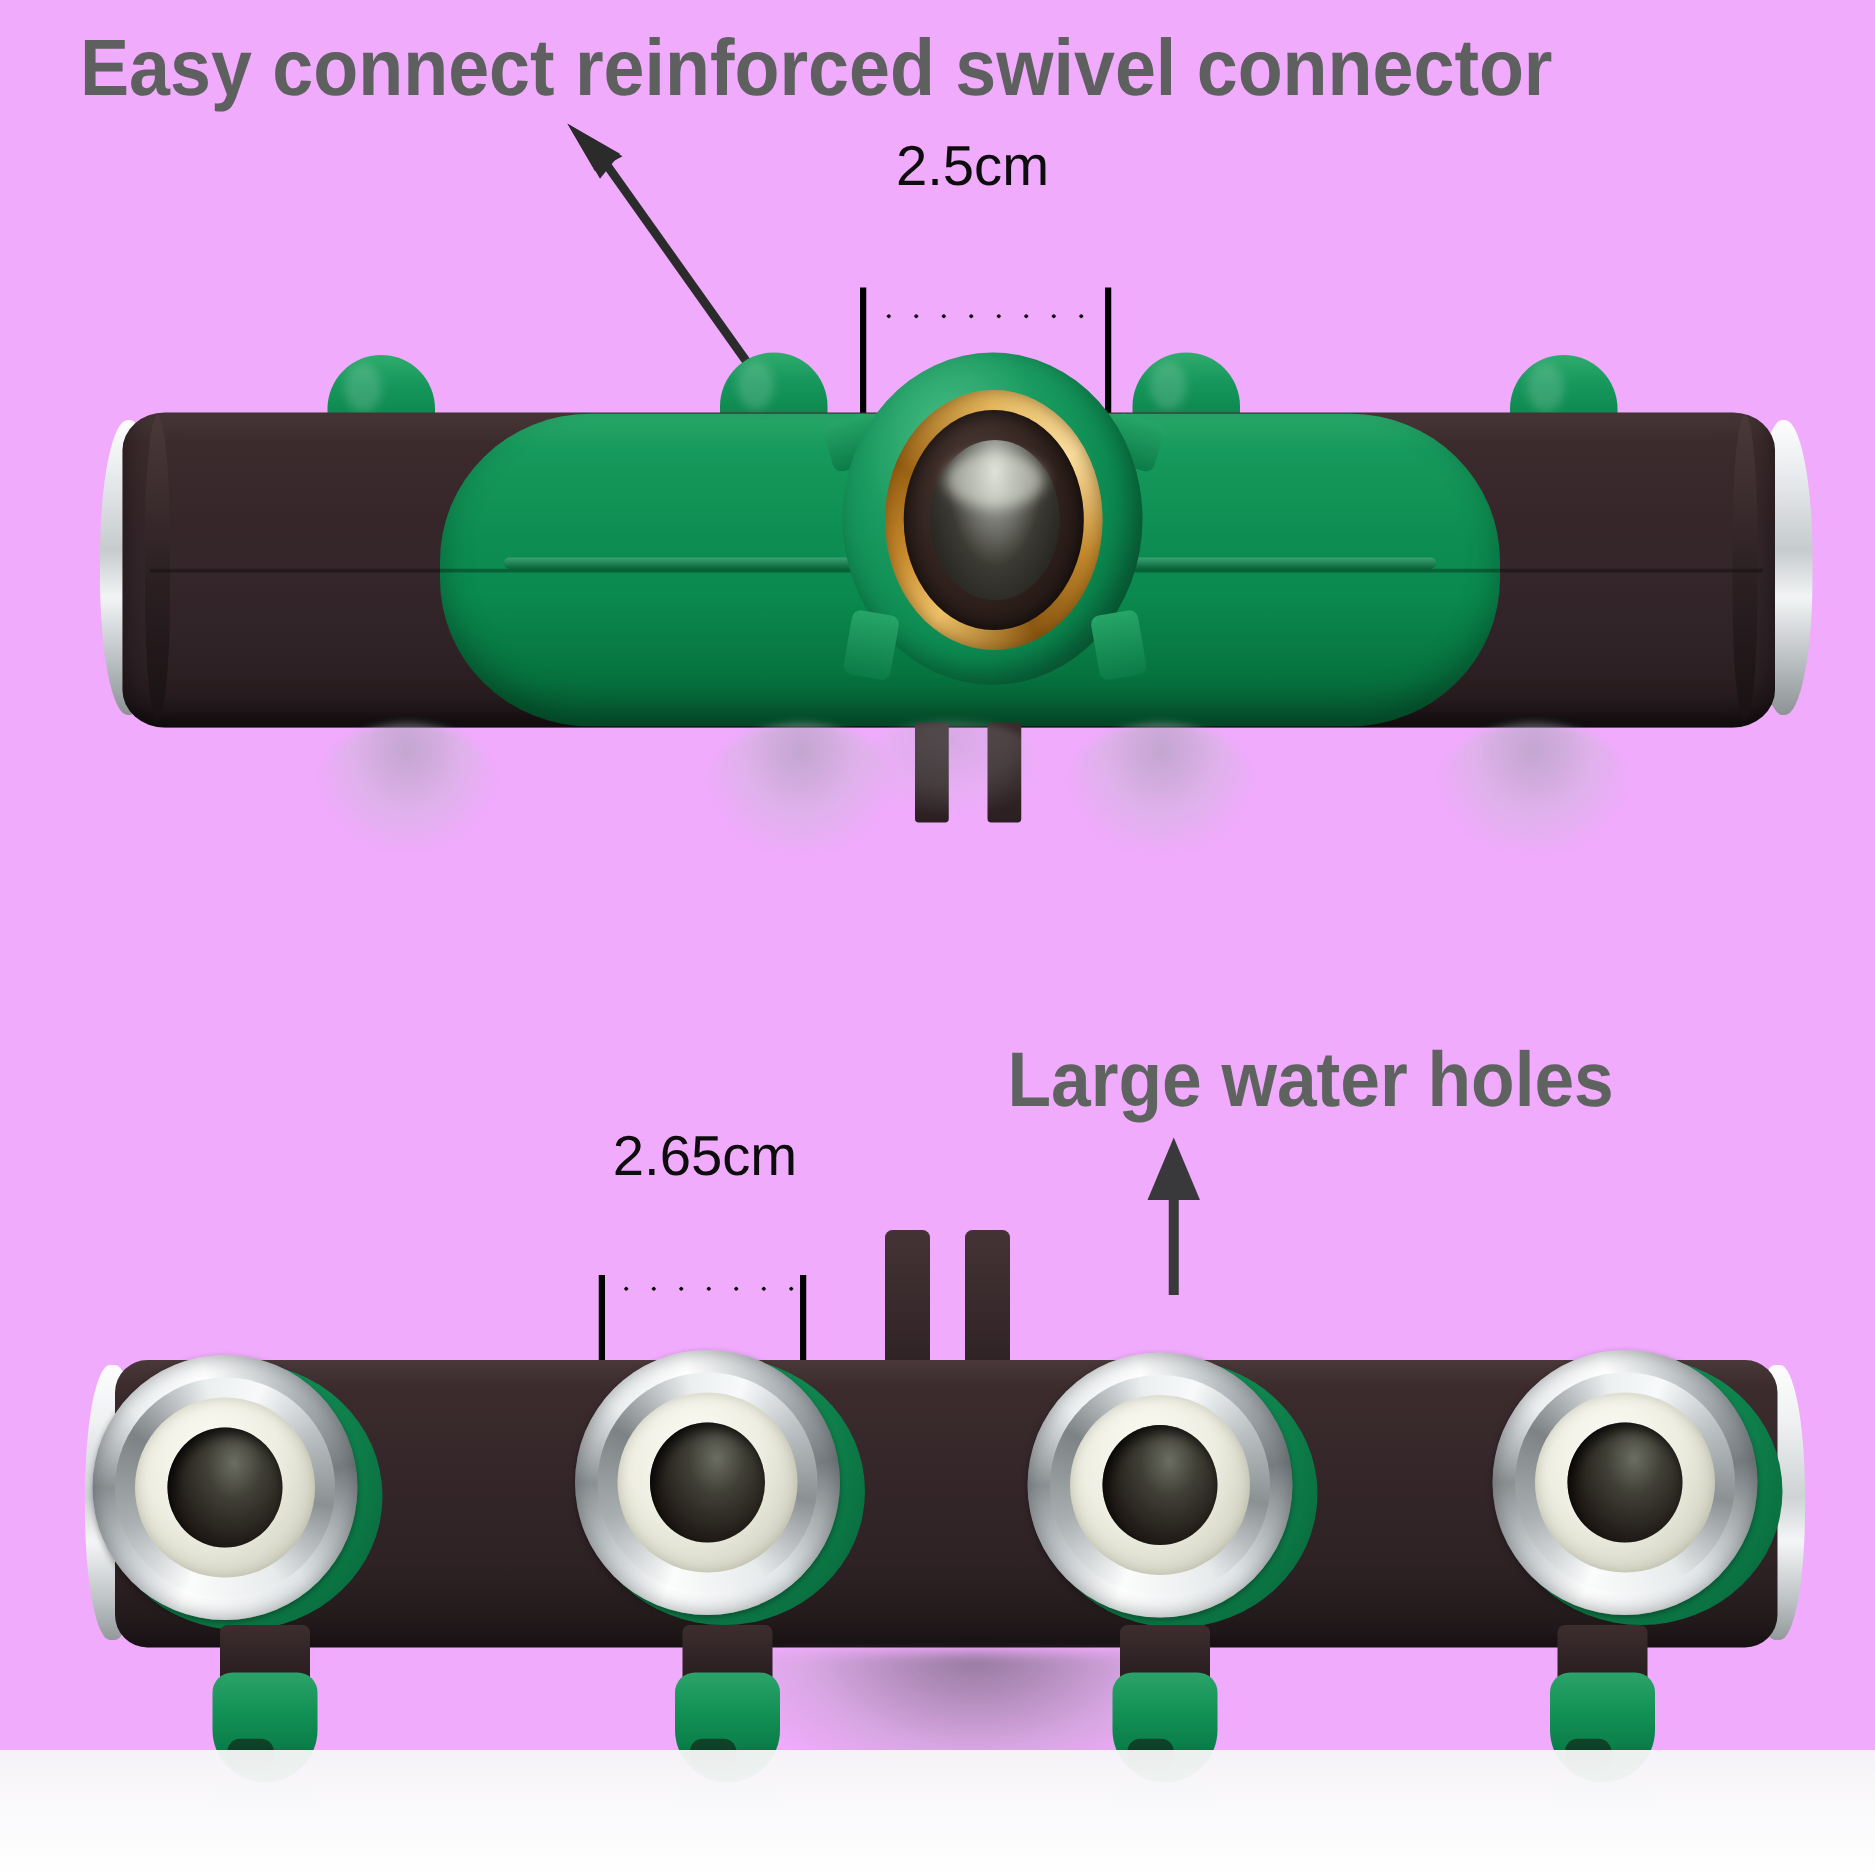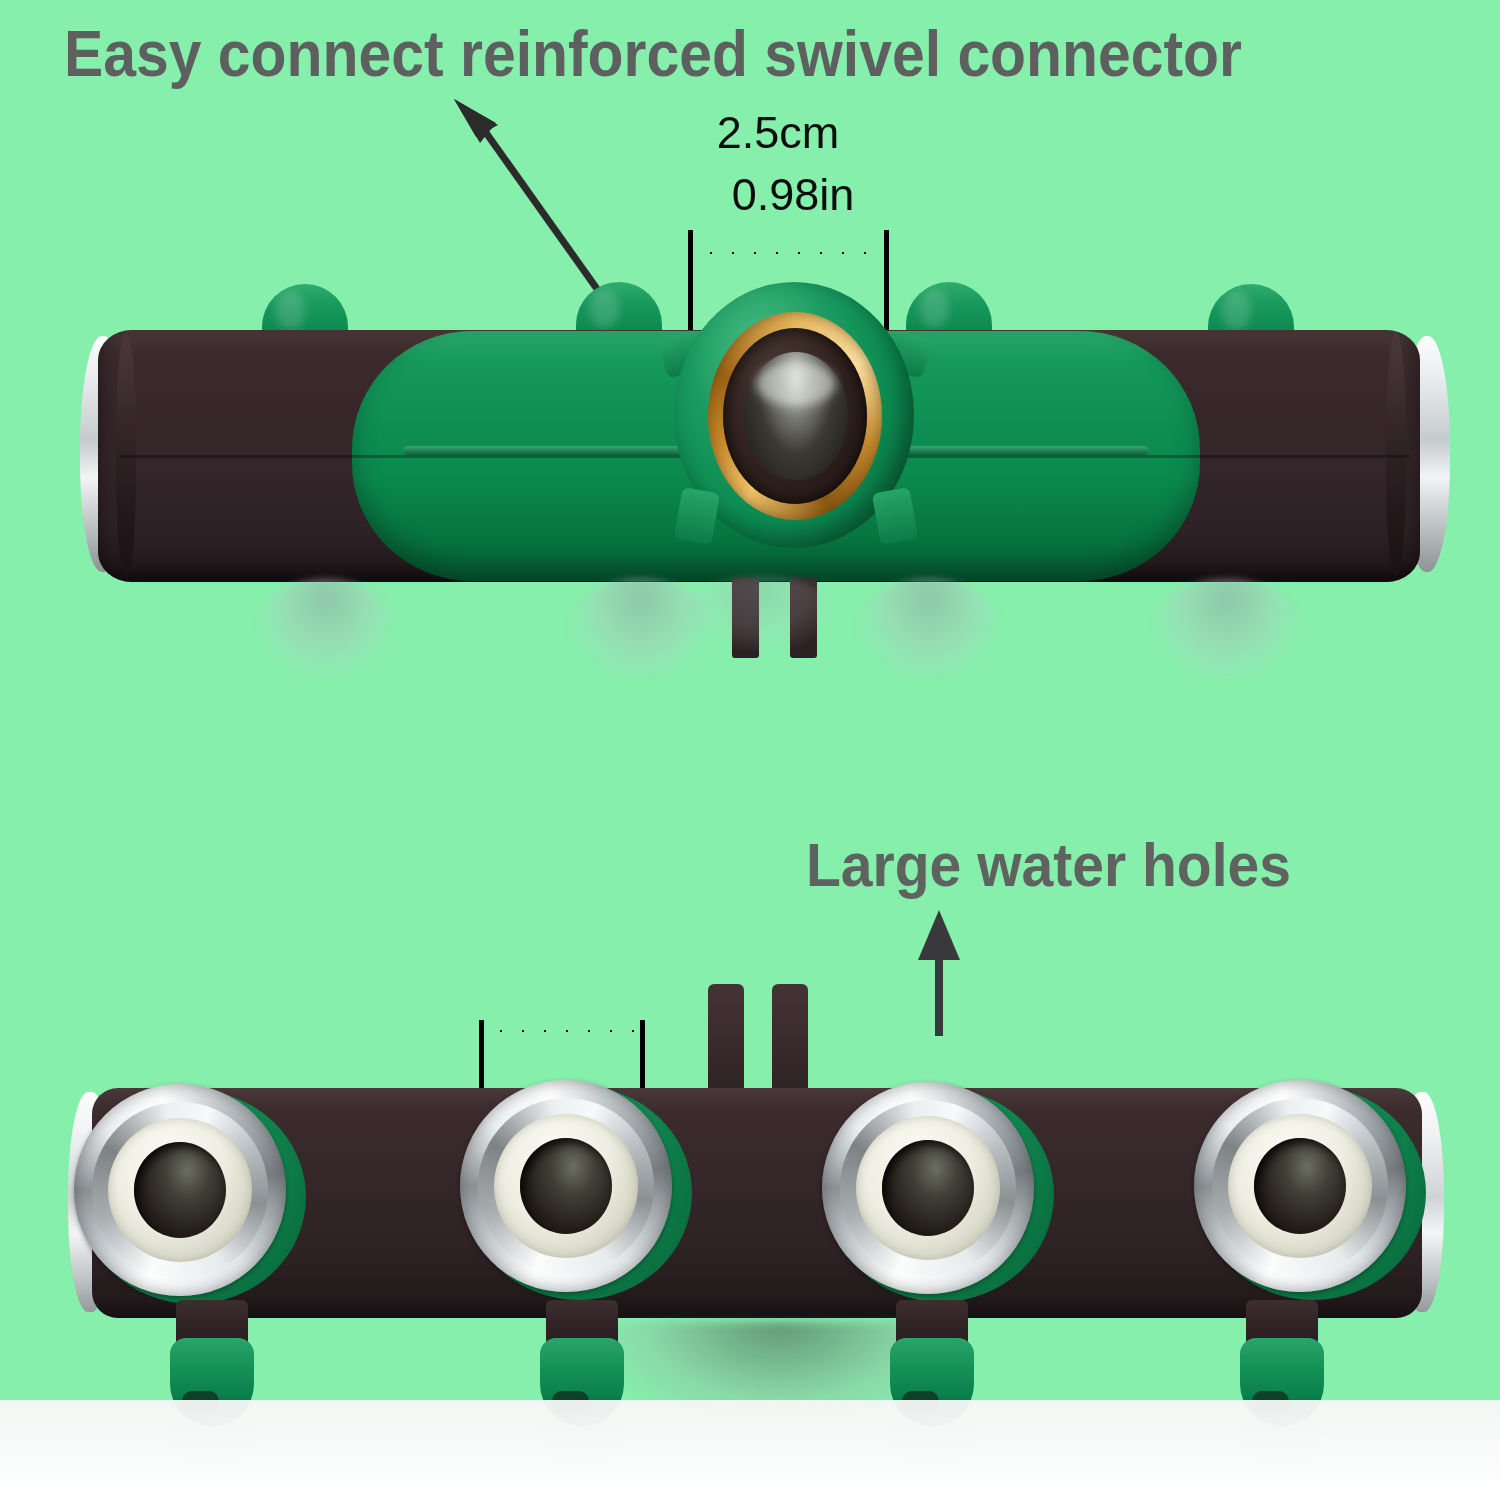--- a/index.html
+++ b/index.html
@@ -1,19 +1,19 @@
 <!DOCTYPE html>
 <html><head>
 <meta charset="utf-8">
 <style>
   html,body{margin:0;padding:0;background:#fff;}
   body{width:1500px;height:1500px;position:relative;overflow:hidden;
        font-family:"Liberation Sans","DejaVu Sans",sans-serif;}
 
-  .stage{position:absolute;left:0;top:0;width:1500px;height:1500px;background:#86efac;}
+  .stage{position:absolute;left:0;top:0;width:1500px;height:1500px;background:#f0abfc;}
 
   
   .headline{
     position:absolute;color:#5e5f5f;font-weight:bold;
     font-size:64px;line-height:1;white-space:nowrap;
     transform:scaleX(.92);transform-origin:left center;
   }
   .headline.gray2{color:#5f6360;}
   .dimtext{
     position:absolute;color:#0d0d0d;font-size:45px;line-height:1;
@@ -235,21 +235,20 @@
 
   <div class="headline" style="left:64px;top:22px;">Easy connect reinforced swivel connector</div>
 
   <svg class="arrow-diag" style="left:440px;top:95px;width:270px;height:330px;" viewBox="0 0 270 330">
     <line x1="248" y1="322" x2="32" y2="18" stroke="#2b2b2b" stroke-width="7"></line>
     <polygon points="14,4 58,30 36,42" fill="#2b2b2b"></polygon>
     <polygon points="14,4 40,48 56,28" fill="#2b2b2b"></polygon>
   </svg>
 
   <div class="dimtext" style="left:645px;top:110px;width:266px;">2.5cm</div>
-  <div class="dimtext" style="left:660px;top:172px;width:266px;">0.98in</div>
   <div class="tick" style="left:688px;top:230px;height:210px;"></div>
   <div class="tick" style="left:884px;top:230px;height:210px;"></div>
   <div class="dotrule" style="left:700px;top:250px;width:180px;"></div>
 
   <div class="unit-top">
 
     <div class="knob-top" style="left:262px;top:284px;"></div>
     <div class="knob-top" style="left:576px;top:282px;"></div>
     <div class="knob-top" style="left:906px;top:282px;"></div>
     <div class="knob-top" style="left:1208px;top:284px;"></div>
@@ -285,20 +284,21 @@
     <div class="refl-blob" style="left:686px;top:576px;width:150px;height:74px;opacity:.55;"></div>
   </div>
 
   <div class="headline gray2" style="left:806px;top:834px;font-size:62px;">Large water holes</div>
 
   <svg class="arrow-up" style="left:908px;top:908px;width:64px;height:130px;" viewBox="0 0 64 130">
     <line x1="31" y1="128" x2="31" y2="34" stroke="#39393b" stroke-width="8"></line>
     <polygon points="31,2 52,52 10,52" fill="#39393b"></polygon>
   </svg>
 
+  <div class="dimtext" style="left:446px;top:902px;width:236px;">2.65cm</div>
   <div class="tick" style="left:479px;top:1020px;height:190px;"></div>
   <div class="tick" style="left:640px;top:1020px;height:190px;"></div>
   <div class="dotrule" style="left:490px;top:1028px;width:148px;"></div>
 
   <div>
 
     <div class="prong" style="left:708px;top:984px;"></div>
     <div class="prong" style="left:772px;top:984px;"></div>
 
     <div class="cap-bot left"></div>

